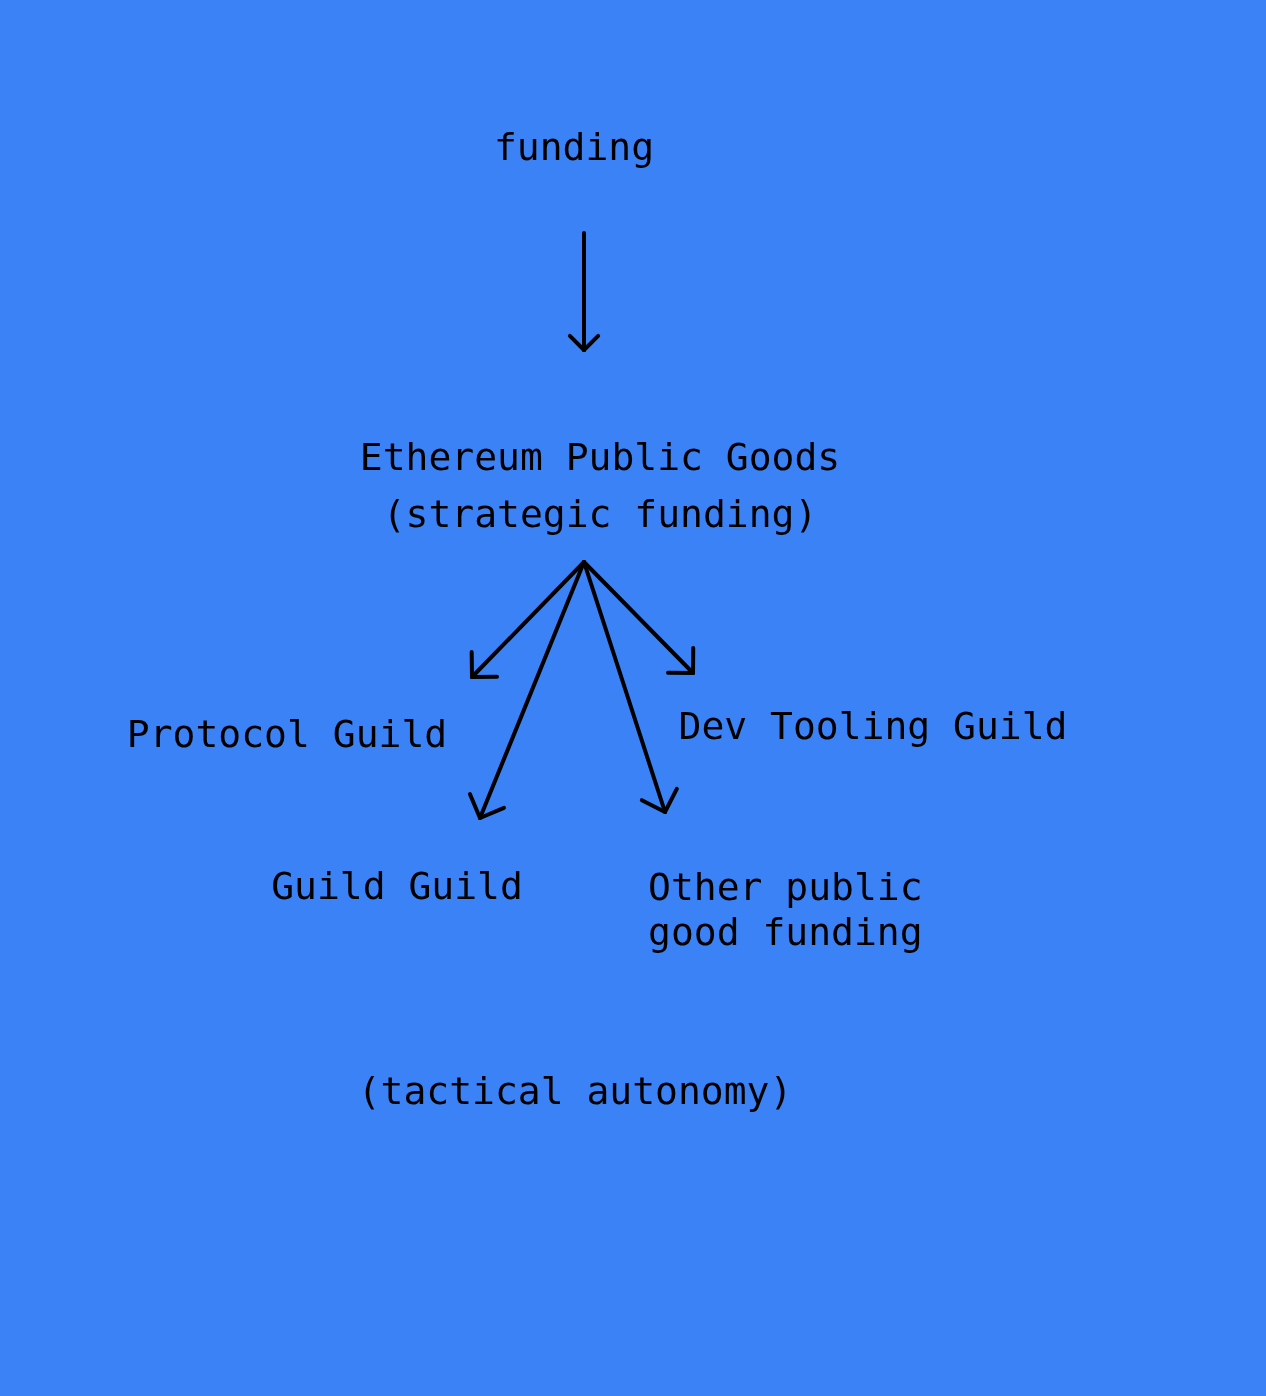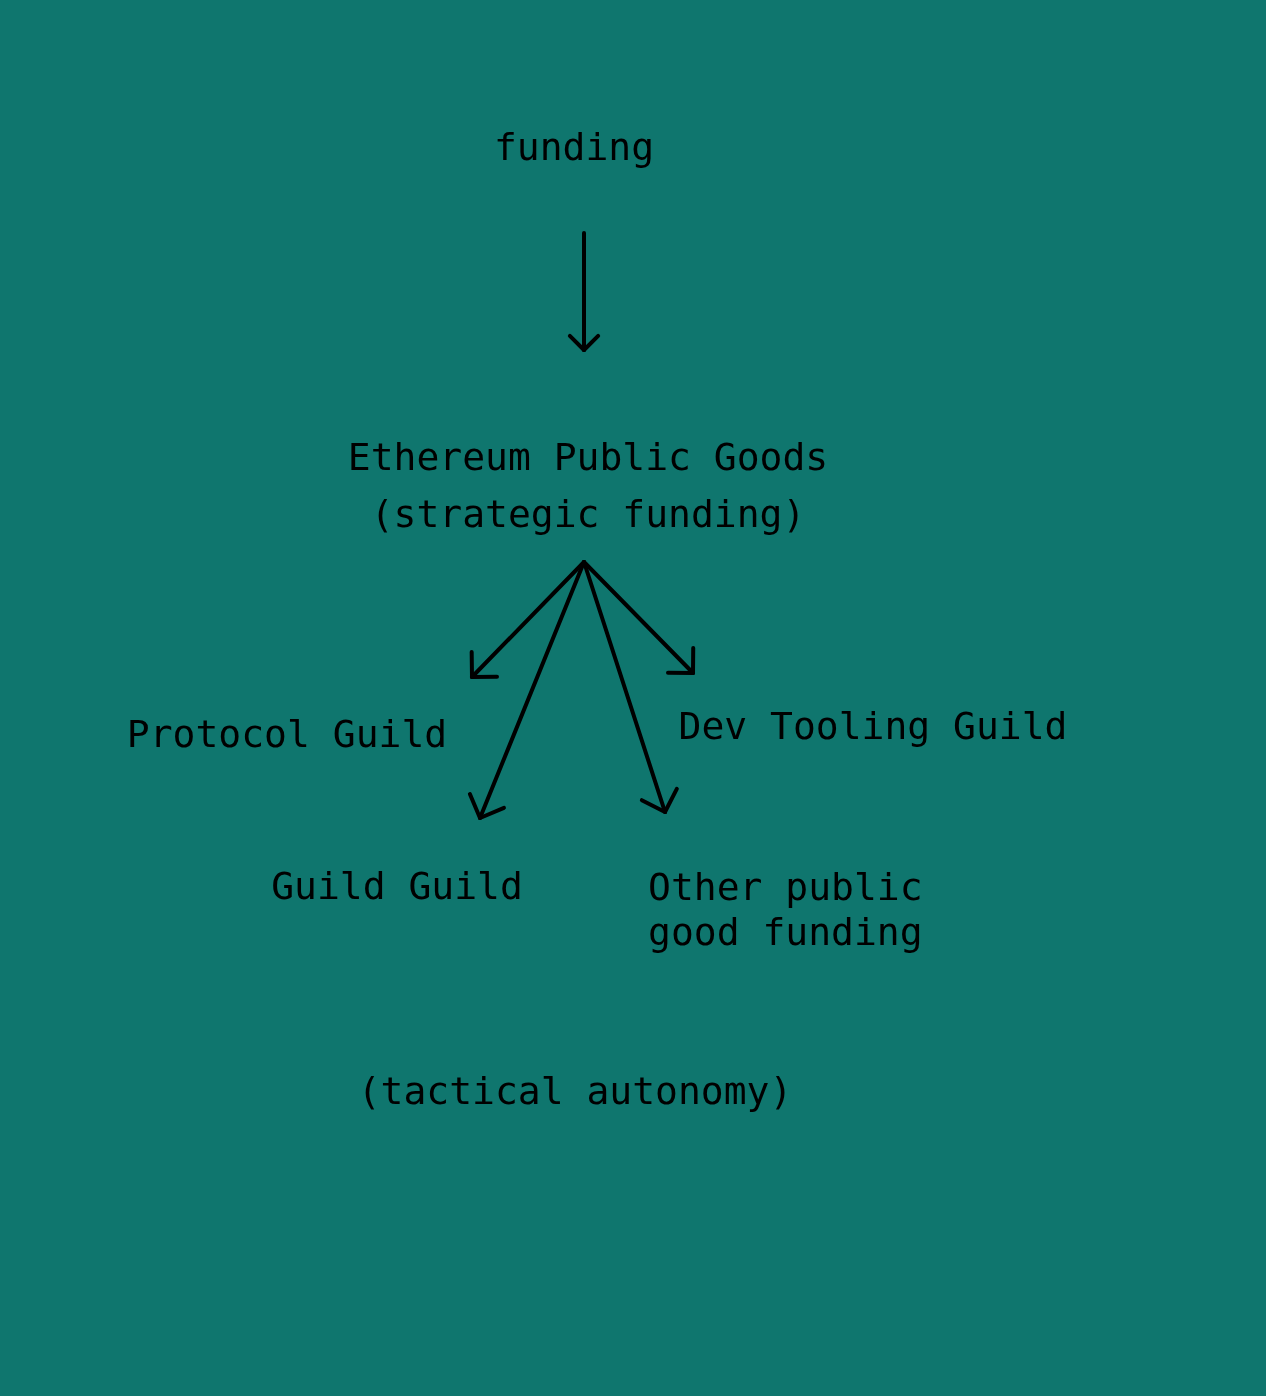--- a/index.html
+++ b/index.html
@@ -4,21 +4,21 @@
 <style>
   html, body {
     margin: 0;
     padding: 0;
     background: #ffffff;
   }
   .canvas {
     position: relative;
     width: 1266px;
     height: 1396px;
-    background: #0f766e;
+    background: #3b82f6;
     font-family: "DejaVu Sans Mono", monospace;
     color: #000000;
     overflow: hidden;
   }
   .arrow-layer {
     position: absolute;
     left: 0;
     top: 0;
     width: 1266px;
     height: 1396px;
@@ -70,21 +70,21 @@
       </g>
       <g>
         <line x1="584" y1="562" x2="665" y2="812" stroke="#000000" stroke-width="4" stroke-linecap="round"></line>
         <line x1="665" y1="812" x2="641.8436602665428" y2="800.1769745771774" stroke="#000000" stroke-width="4" stroke-linecap="round"></line>
         <line x1="665" y1="812" x2="676.8230254228226" y2="788.8436602665428" stroke="#000000" stroke-width="4" stroke-linecap="round"></line>
       </g>
     </svg>
 
   <div class="node" style="left: 574px; top: 147px;">funding</div>
 
-  <div class="node wide-lines" style="left: 588px; top: 486px;">
+  <div class="node wide-lines" style="left: 600px; top: 486px;">
     <div class="line">Ethereum Public Goods</div>
     <div class="line">(strategic funding)</div>
   </div>
 
   <div class="node" style="left: 287px; top: 734px;">Protocol Guild</div>
 
   <div class="node" style="left: 873px; top: 726px;">Dev Tooling Guild</div>
 
   <div class="node" style="left: 397px; top: 886px;">Guild Guild</div>
 

